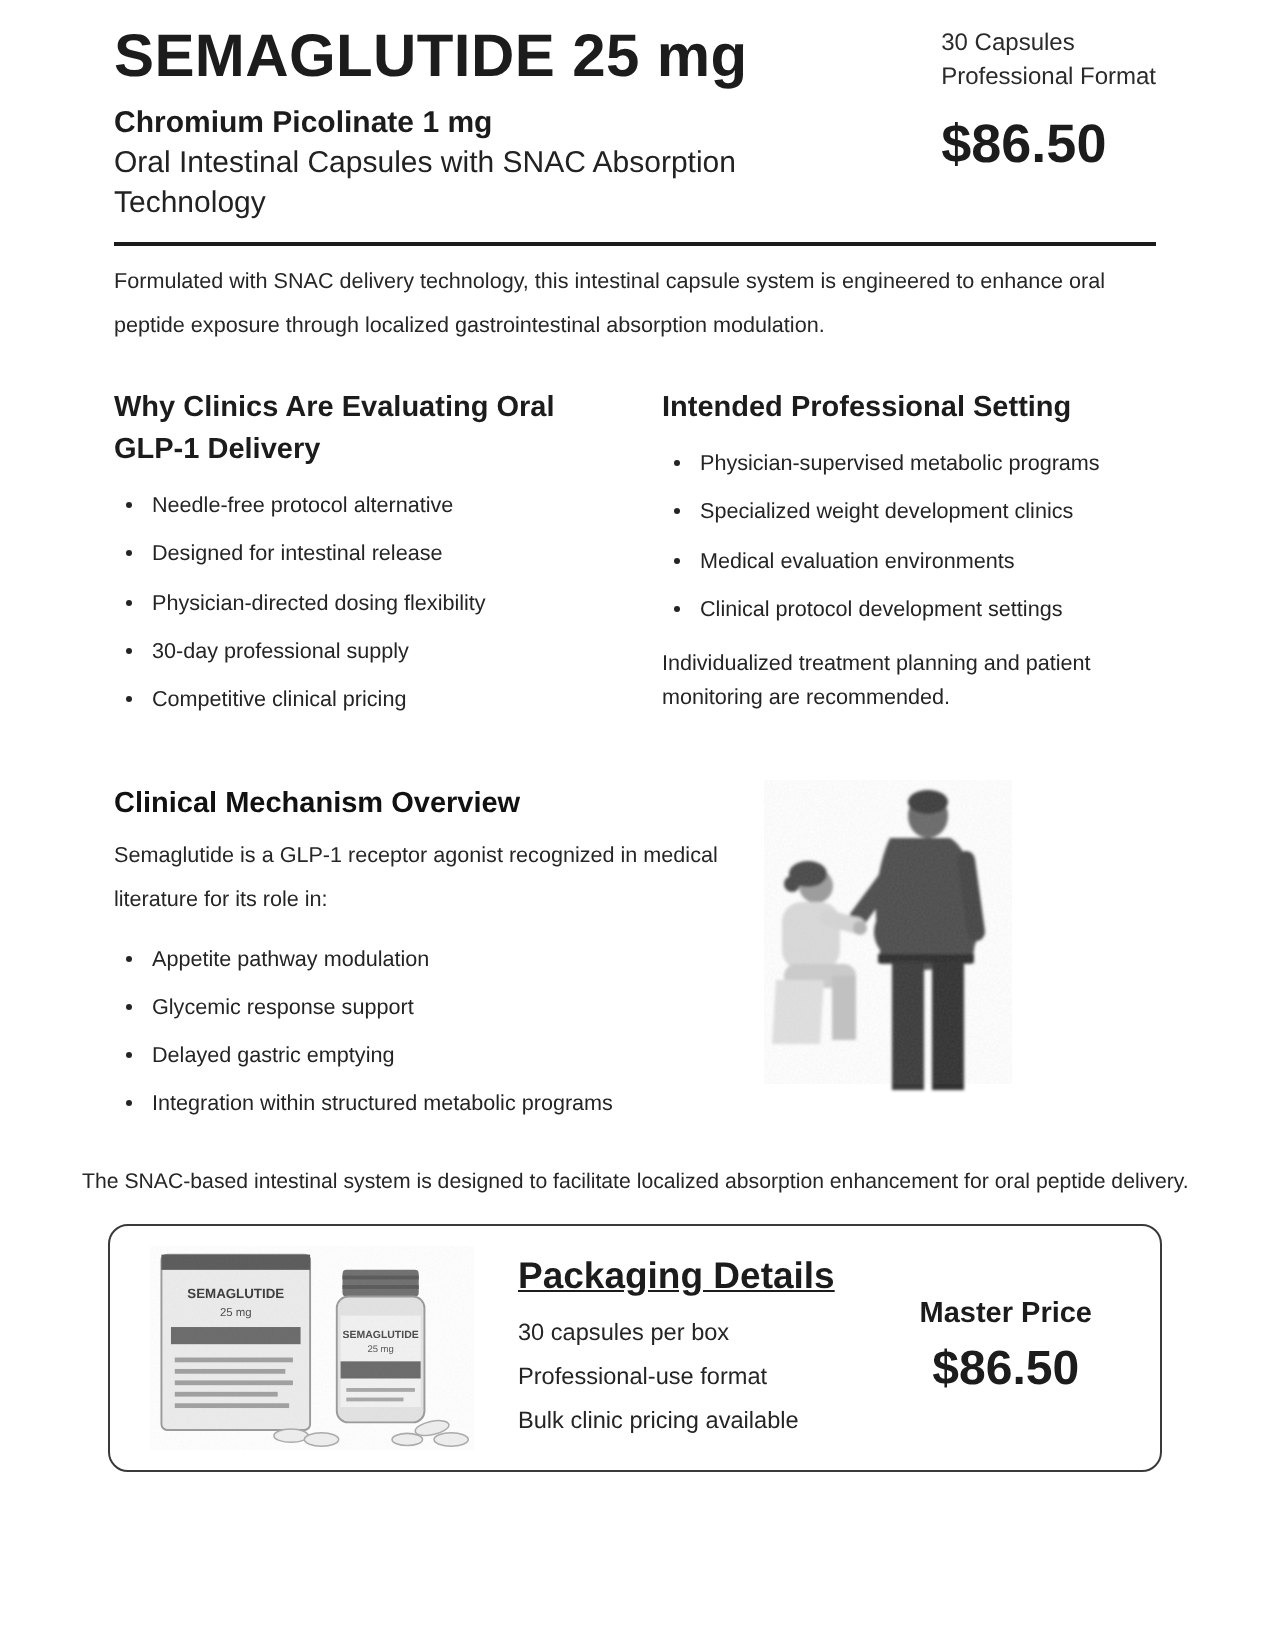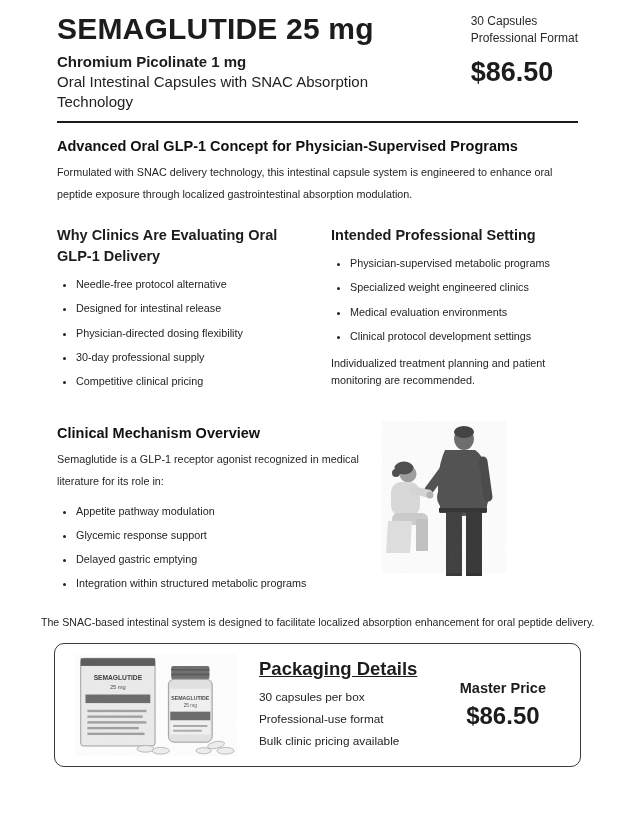--- a/index.html
+++ b/index.html
@@ -60,39 +60,38 @@
     </div>
     <div class="hdr-right">
       <div class="pack-line">30 Capsules</div>
       <div class="pack-line">Professional Format</div>
       <div class="hdr-price">$86.50</div>
     </div>
   </div>
 
   <hr class="rule">
 
-  <div class="sec-h">Advanced Oral GLP-1 Concept for Physician-Supervised Programs</div>
   <p class="para">Formulated with SNAC delivery technology, this intestinal capsule system is engineered to enhance oral peptide exposure through localized gastrointestinal absorption modulation.</p>
 
   <div class="cols">
     <div>
       <div class="col-h">Why Clinics Are Evaluating Oral GLP-1 Delivery</div>
       <ul class="blt">
         <li>Needle-free protocol alternative</li>
         <li>Designed for intestinal release</li>
         <li>Physician-directed dosing flexibility</li>
         <li>30-day professional supply</li>
         <li>Competitive clinical pricing</li>
       </ul>
     </div>
     <div>
       <div class="col-h">Intended Professional Setting</div>
       <ul class="blt">
         <li>Physician-supervised metabolic programs</li>
-        <li>Specialized weight engineered clinics</li>
+        <li>Specialized weight development clinics</li>
         <li>Medical evaluation environments</li>
         <li>Clinical protocol development settings</li>
       </ul>
       <div class="note">Individualized treatment planning and patient monitoring are recommended.</div>
     </div>
   </div>
 
   <div class="mech-row">
     <div class="mech-col">
       <div class="sec-h" style="margin-top:0;">Clinical Mechanism Overview</div>

